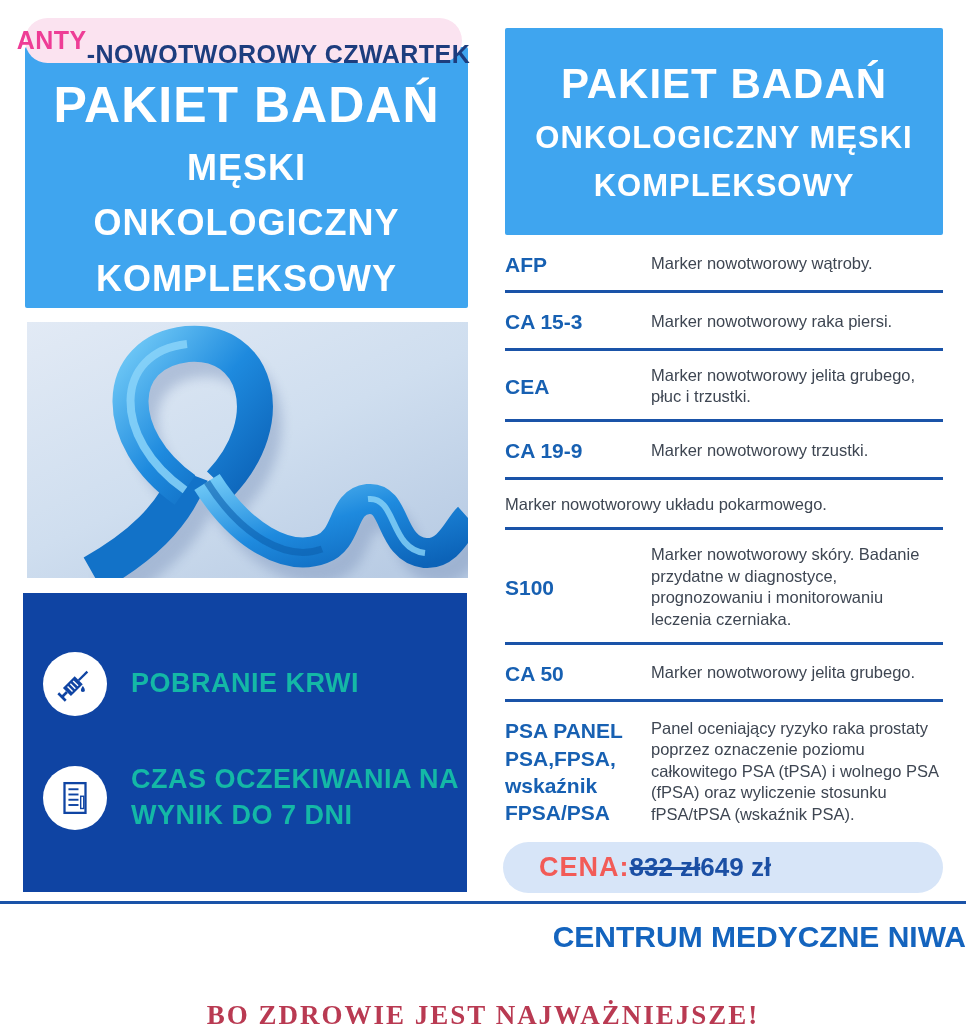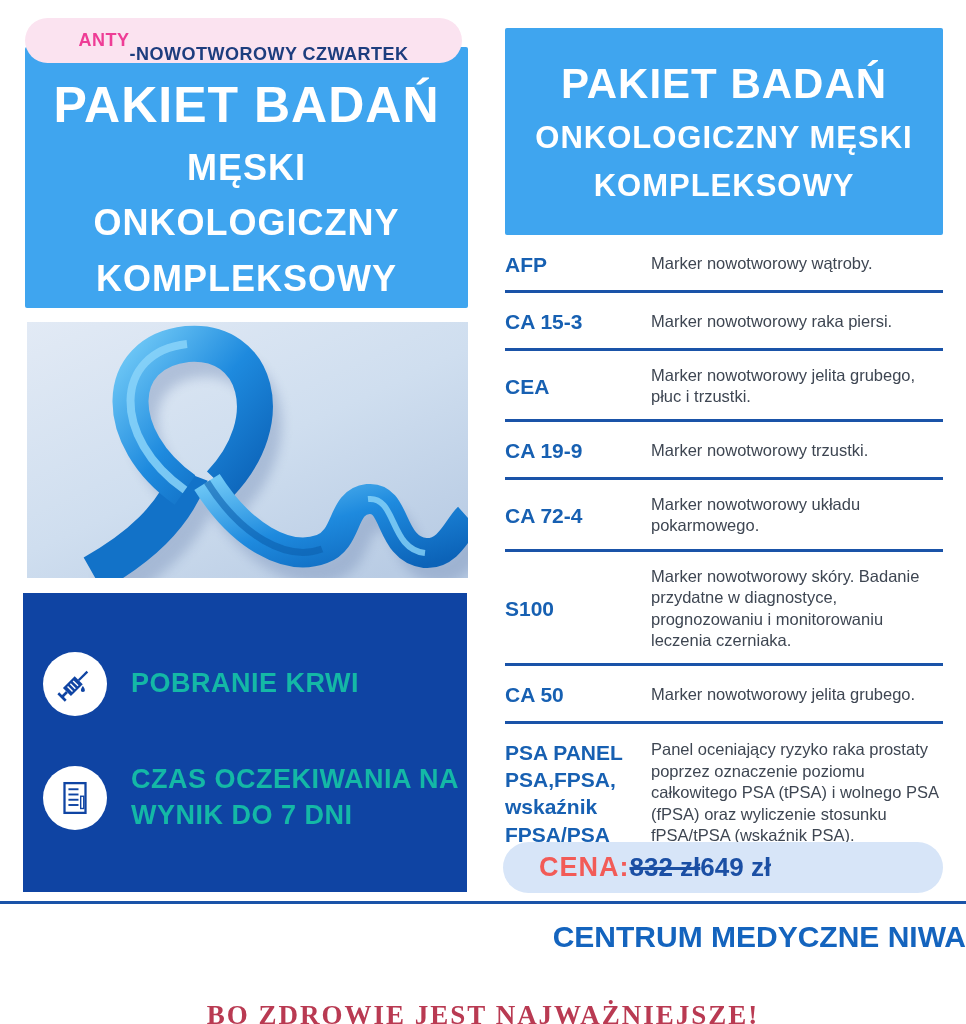--- a/index.html
+++ b/index.html
@@ -13,21 +13,21 @@
   html,body{background:#ffffff;}
   .page{
     position:relative;width:966px;height:1024px;background:#ffffff;overflow:hidden;
     font-family:"Liberation Sans", sans-serif;
   }
   
   .badge{
     position:absolute;left:25px;top:18px;width:437px;height:45px;z-index:3;
     background:var(--badge-bg);border-radius:23px;
     display:flex;align-items:center;justify-content:center;
-    font-size:18px;font-weight:800;letter-spacing:.5px;white-space:pre;
+    font-size:25px;font-weight:800;letter-spacing:.5px;white-space:pre;
   }
   .badge .hl{color:var(--badge-pink);}
   .badge .rest{color:var(--badge-navy);margin-top:28px;}
   .left-title-box{
     position:absolute;left:25px;top:47px;width:443px;height:261px;
     background:var(--light-blue);border-radius:2px;
     display:flex;flex-direction:column;align-items:center;justify-content:flex-start;
     padding-top:32px;gap:16px;color:#fff;text-align:center;
   }
   .left-title-box .l1{font-size:50px;font-weight:800;letter-spacing:1px;line-height:1.05;}
@@ -198,21 +198,20 @@
       <div class="marker-name">CEA</div>
       <div class="marker-desc">Marker nowotworowy jelita grubego, płuc i trzustki.</div>
     </div>
 
     <div class="marker-row">
       <div class="marker-name">CA 19-9</div>
       <div class="marker-desc">Marker nowotworowy trzustki.</div>
     </div>
 
     <div class="marker-row">
-      <div class="marker-name">CA 72-4</div>
       <div class="marker-desc">Marker nowotworowy układu pokarmowego.</div>
     </div>
 
     <div class="marker-row">
       <div class="marker-name">S100</div>
       <div class="marker-desc">Marker nowotworowy skóry. Badanie przydatne w diagnostyce, prognozowaniu i monitorowaniu leczenia czerniaka.</div>
     </div>
 
     <div class="marker-row">
       <div class="marker-name">CA 50</div>

